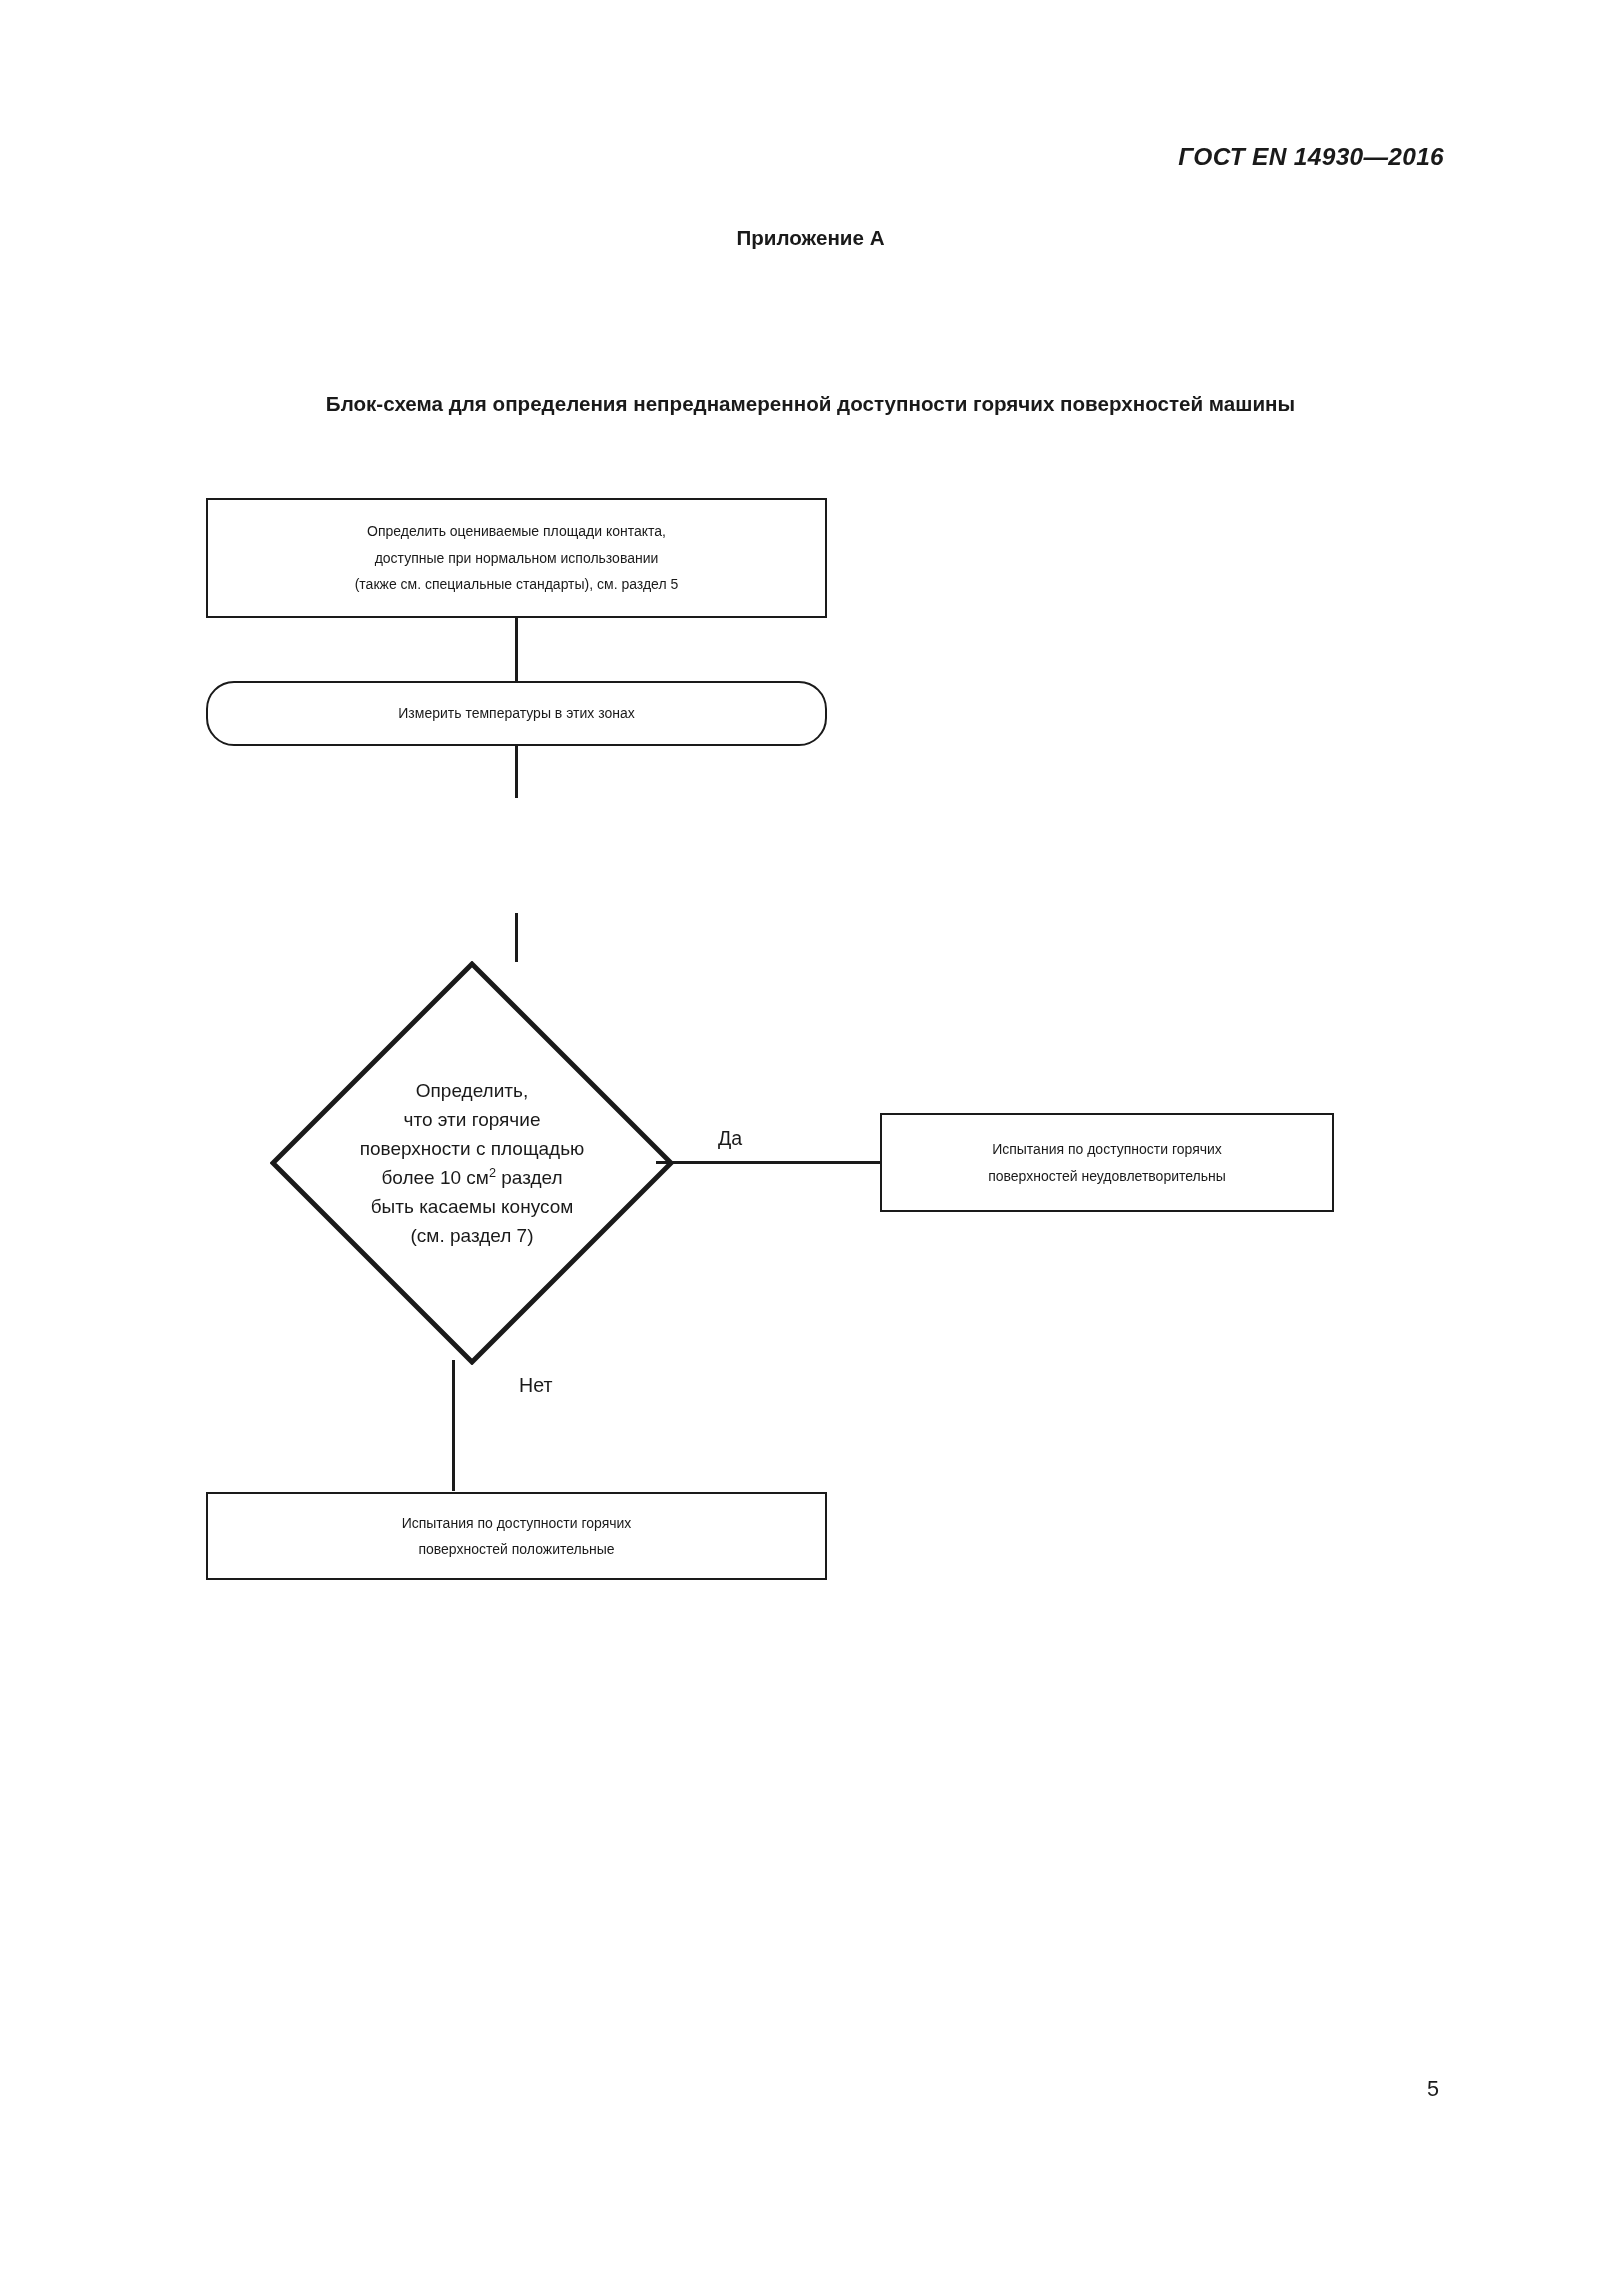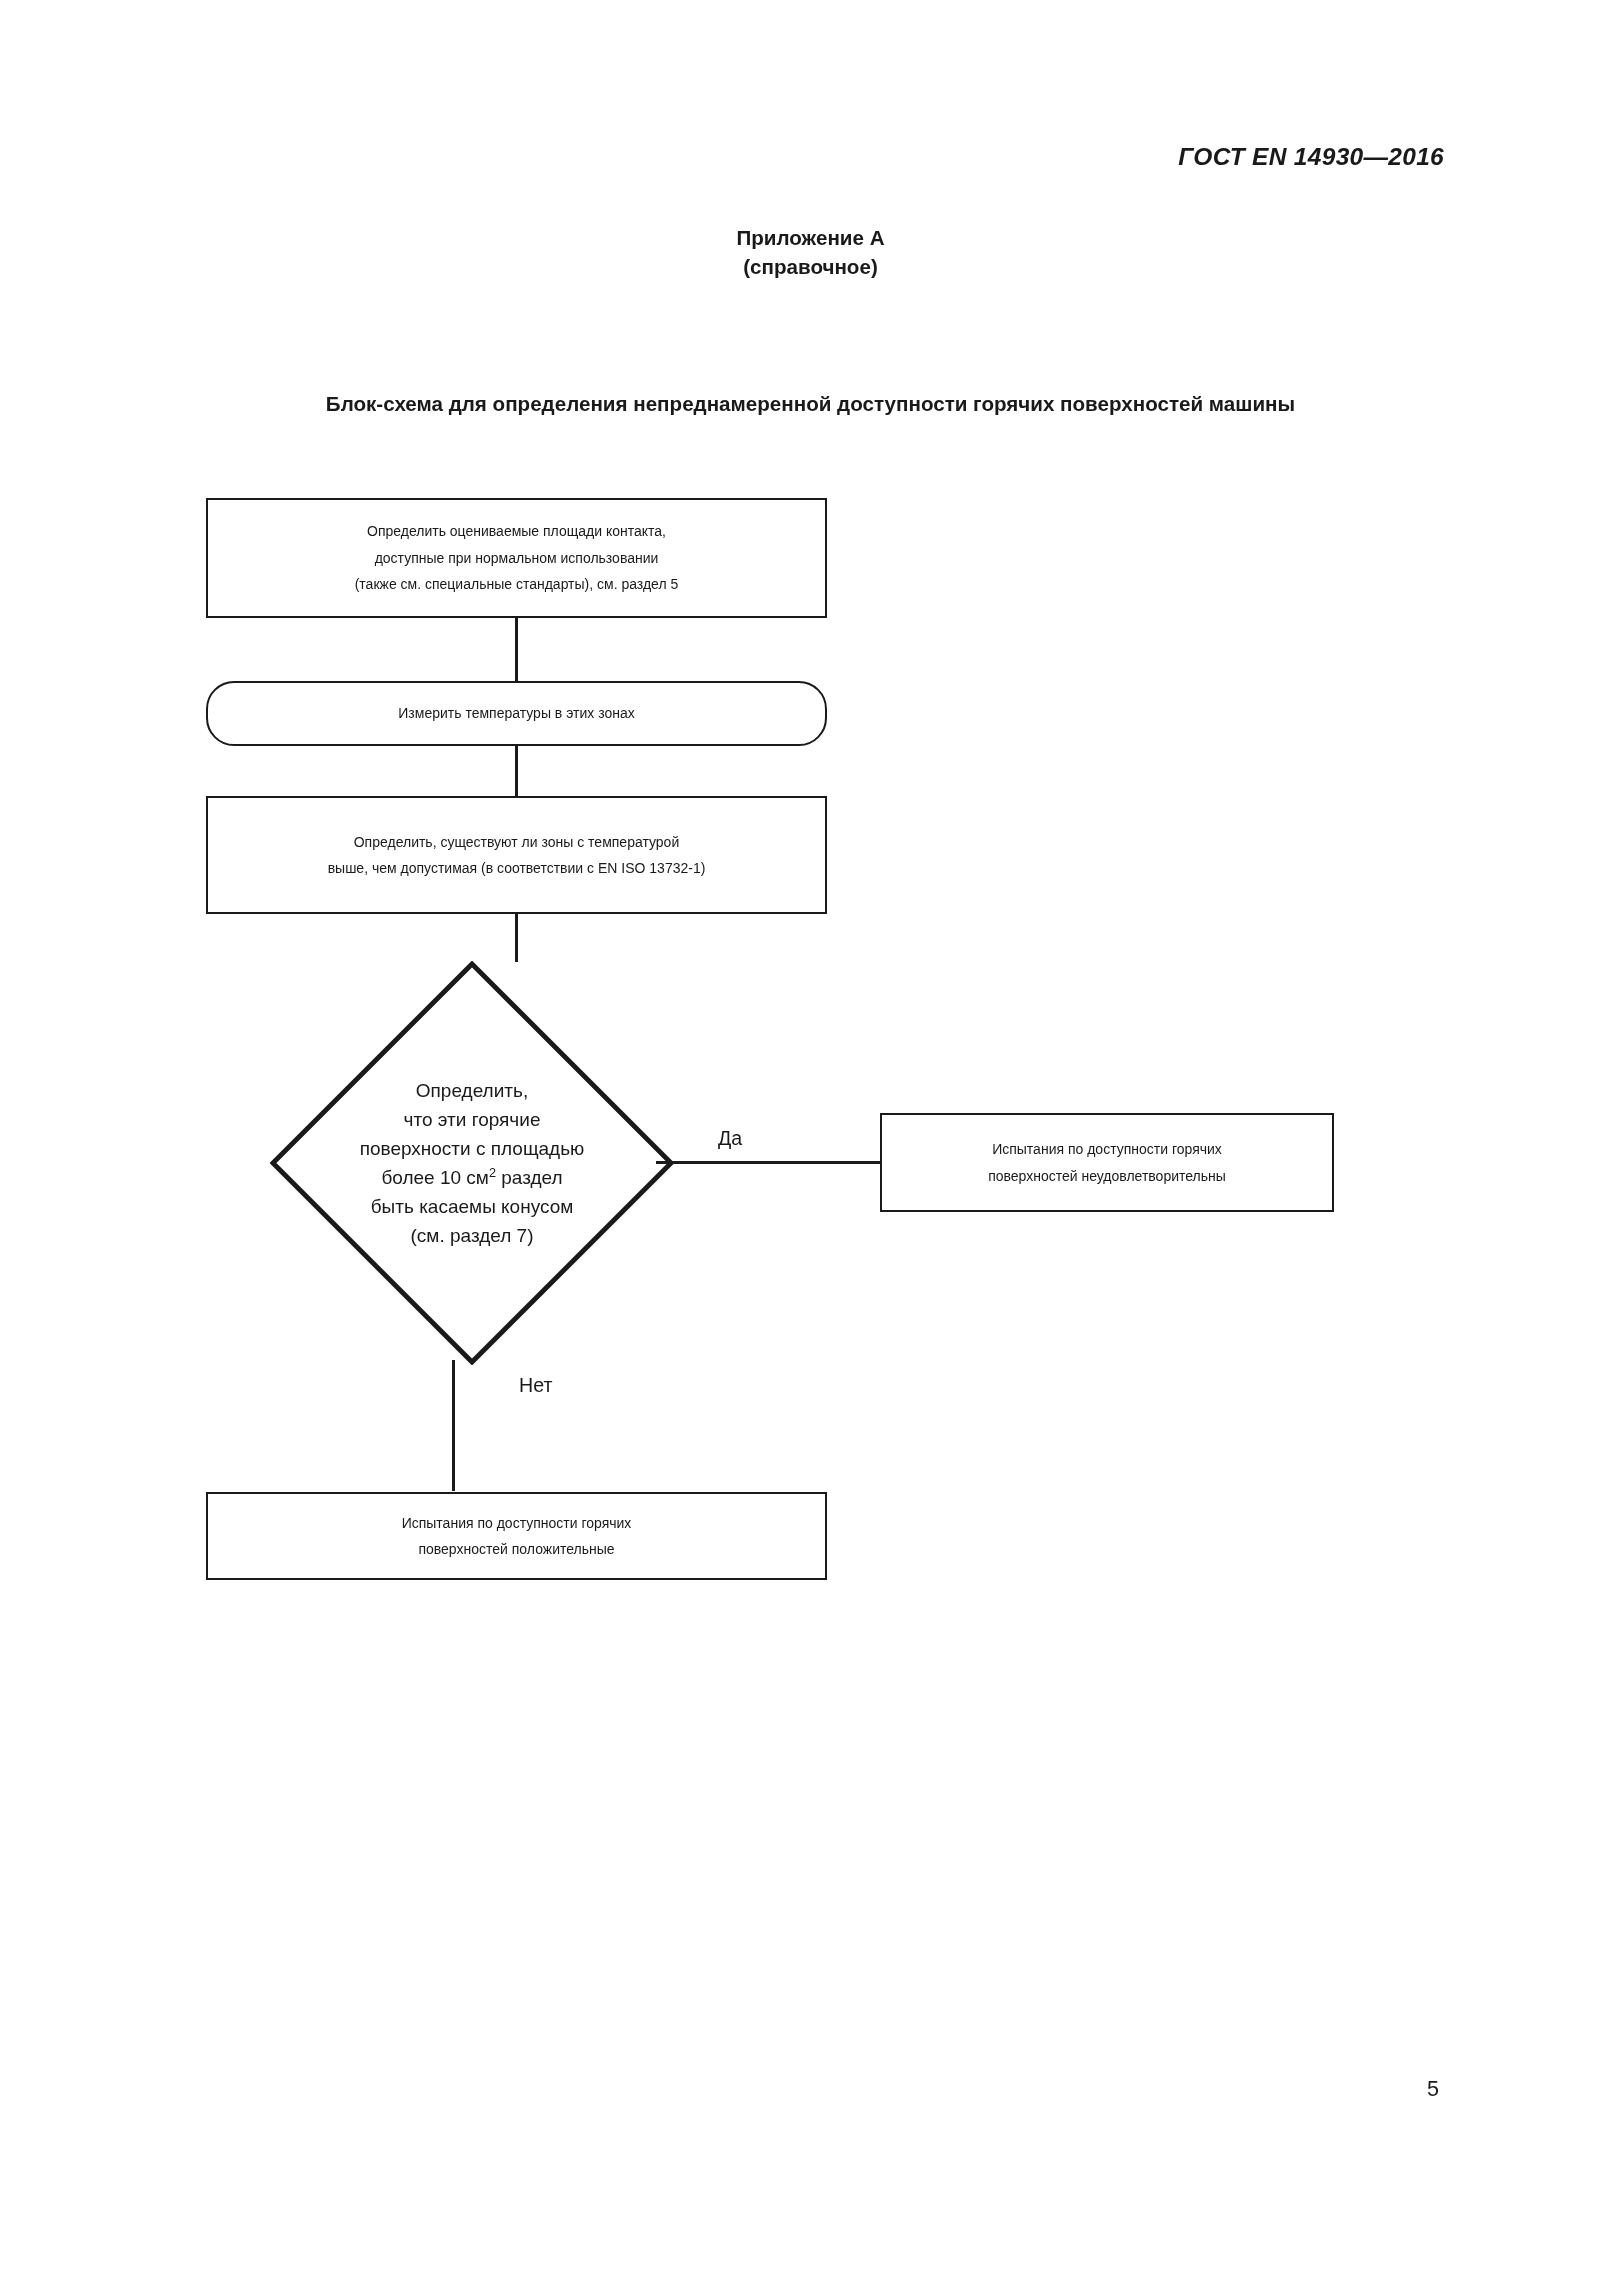--- a/index.html
+++ b/index.html
@@ -147,21 +147,20 @@
 </style>
 </head>
 <body>
 
 <div id="page">
 
   <div class="doc-header">ГОСТ EN 14930—2016</div>
 
   <div class="annex-title">
     <span>Приложение А</span>
-    <span class="line2">(справочное)</span>
   </div>
 
   <div class="section-heading">Блок-схема для определения непреднамеренной доступности горячих поверхностей машины</div>
 
   <div class="flow">
 
     <div class="node-box" id="box-contact-areas">
       <div>
         <span>Определить оцениваемые площади контакта,</span><br>
         <span>доступные при нормальном использовании</span><br>
@@ -172,26 +171,20 @@
     <div class="conn-v" style="left:515px; top:617px; height:66px;"></div>
 
     <div class="node-box" id="box-measure-temp">
       <div>
         <span>Измерить температуры в этих зонах</span>
       </div>
     </div>
 
     <div class="conn-v" style="left:515px; top:746px; height:52px;"></div>
 
-    <div class="node-box" id="box-determine-zones">
-      <div>
-        <span>Определить, существуют ли зоны с температурой</span><br>
-        <span>выше, чем допустимая (в соответствии с EN ISO 13732-1)</span>
-      </div>
-    </div>
 
     <div class="conn-v" style="left:515px; top:913px; height:49px;"></div>
 
     <div class="diamond-wrap">
       <svg viewBox="0 0 412 412" preserveAspectRatio="none">
         <polygon points="206,3 409,206 206,409 3,206" fill="#ffffff" stroke="#1a1a1a" stroke-width="5"></polygon>
       </svg>
       <div class="diamond-text">
         <span>Определить,</span><br>
         <span>что эти горячие</span><br>

